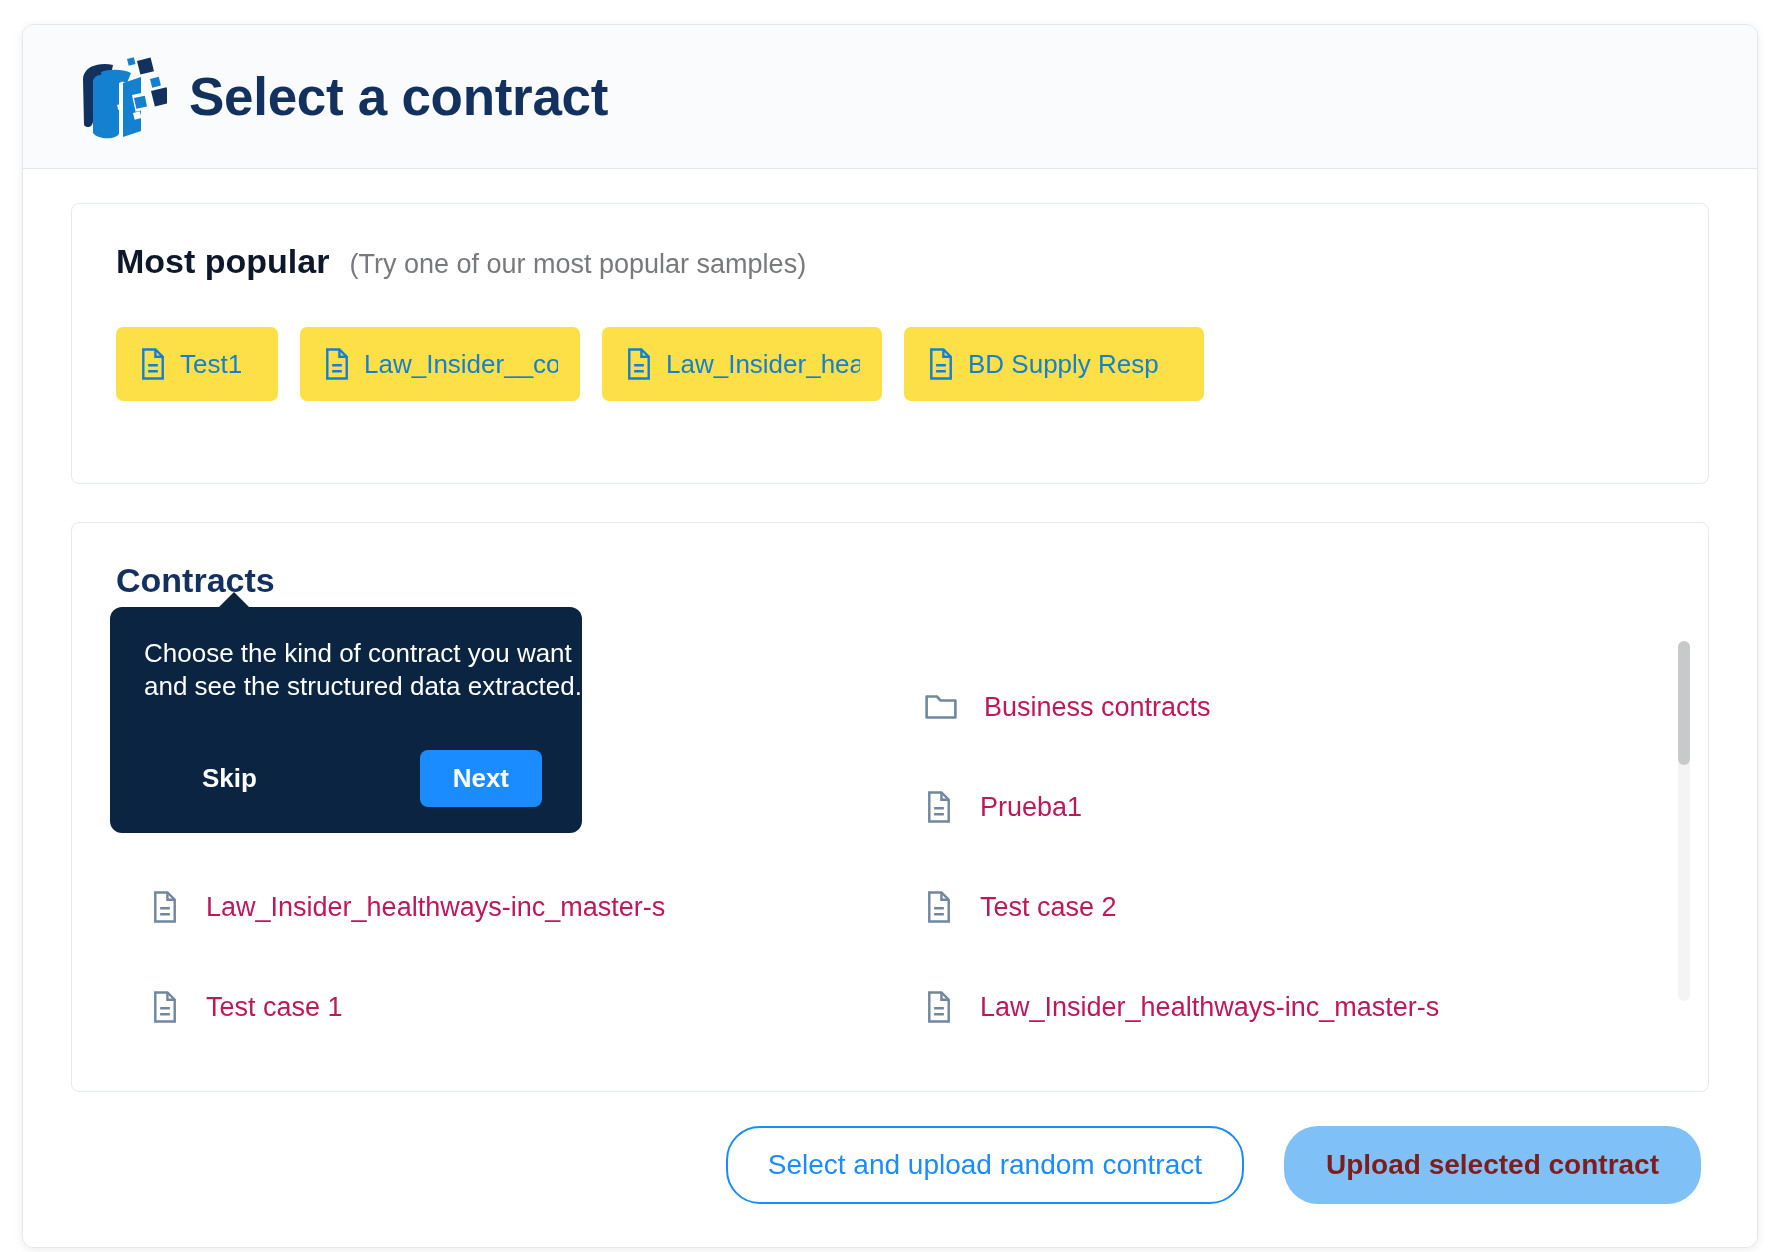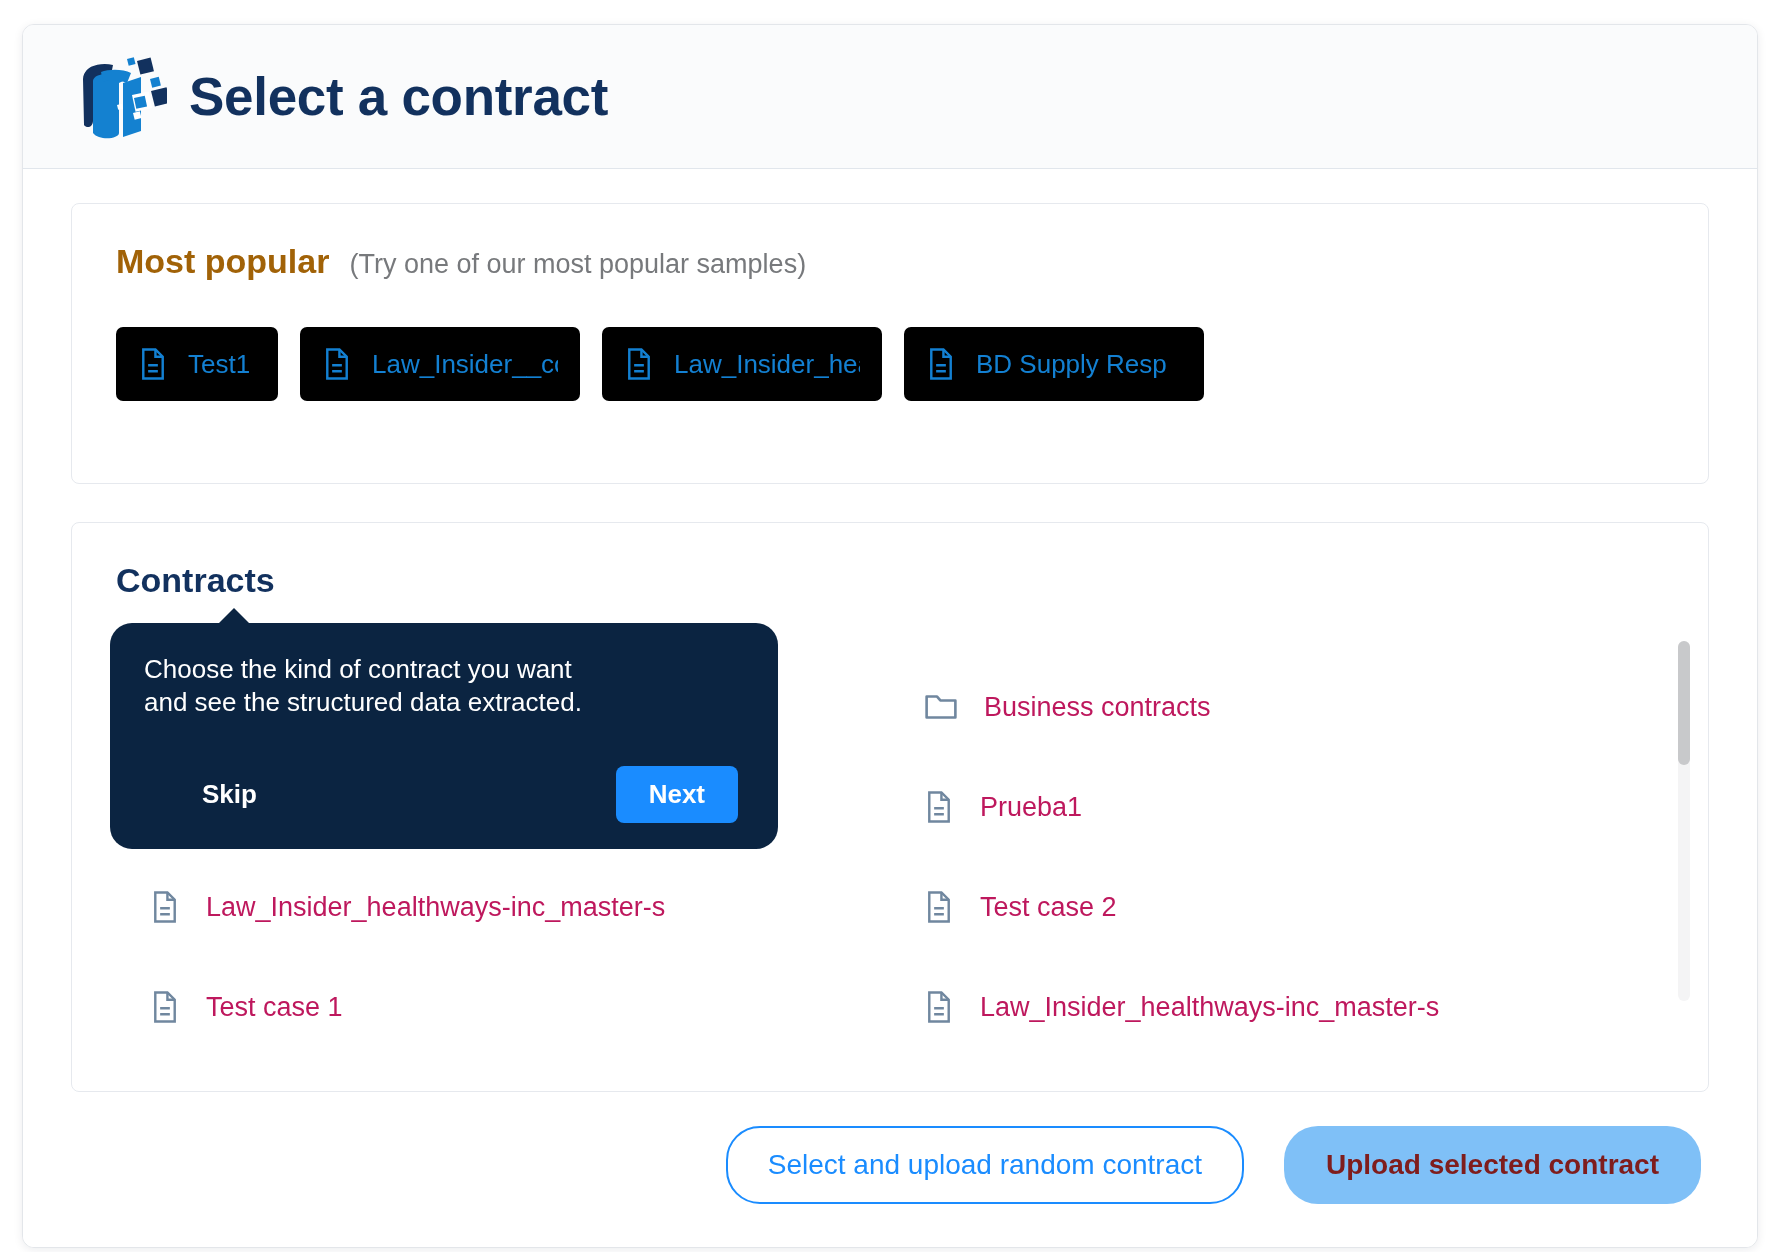--- a/index.html
+++ b/index.html
@@ -70,42 +70,42 @@
   }
   .popular-heading-row {
     display: flex;
     align-items: baseline;
     gap: 20px;
     margin-bottom: 46px;
   }
   .h-main {
     font-size: 34px;
     font-weight: bold;
-    color: #a16207;
+    color: #0f172a;
     white-space: nowrap;
   }
   .h-sub {
     font-size: 27px;
     color: #77797c;
     white-space: nowrap;
   }
 
   .chip-row {
     display: flex;
     gap: 22px;
     white-space: nowrap;
   }
   .chip {
-    background: #000000;
+    background: #fde047;
     border-radius: 7px;
     height: 74px;
     display: flex;
     align-items: center;
     padding: 0 22px;
-    gap: 20px;
+    gap: 12px;
     overflow: hidden;
     cursor: pointer;
     flex: none;
   }
   .chip-label {
     font-size: 26px;
     color: #1380d2;
     white-space: nowrap;
     overflow: hidden;
   }
@@ -170,24 +170,24 @@
     width: 12px;
     height: 124px;
     background: #c8c9cb;
     border-radius: 6px;
   }
 
   
   .coachmark {
     position: absolute;
     left: 38px;
-    top: 100px;
-    width: 668px;
+    top: 84px;
+    width: 472px;
     background: #0b2441;
-    border-radius: 22px;
+    border-radius: 12px;
     padding: 30px 34px 26px 34px;
     z-index: 40;
   }
   .coachmark::before {
     content: "";
     position: absolute;
     top: -15px;
     left: 108px;
     width: 0;
     height: 0;

